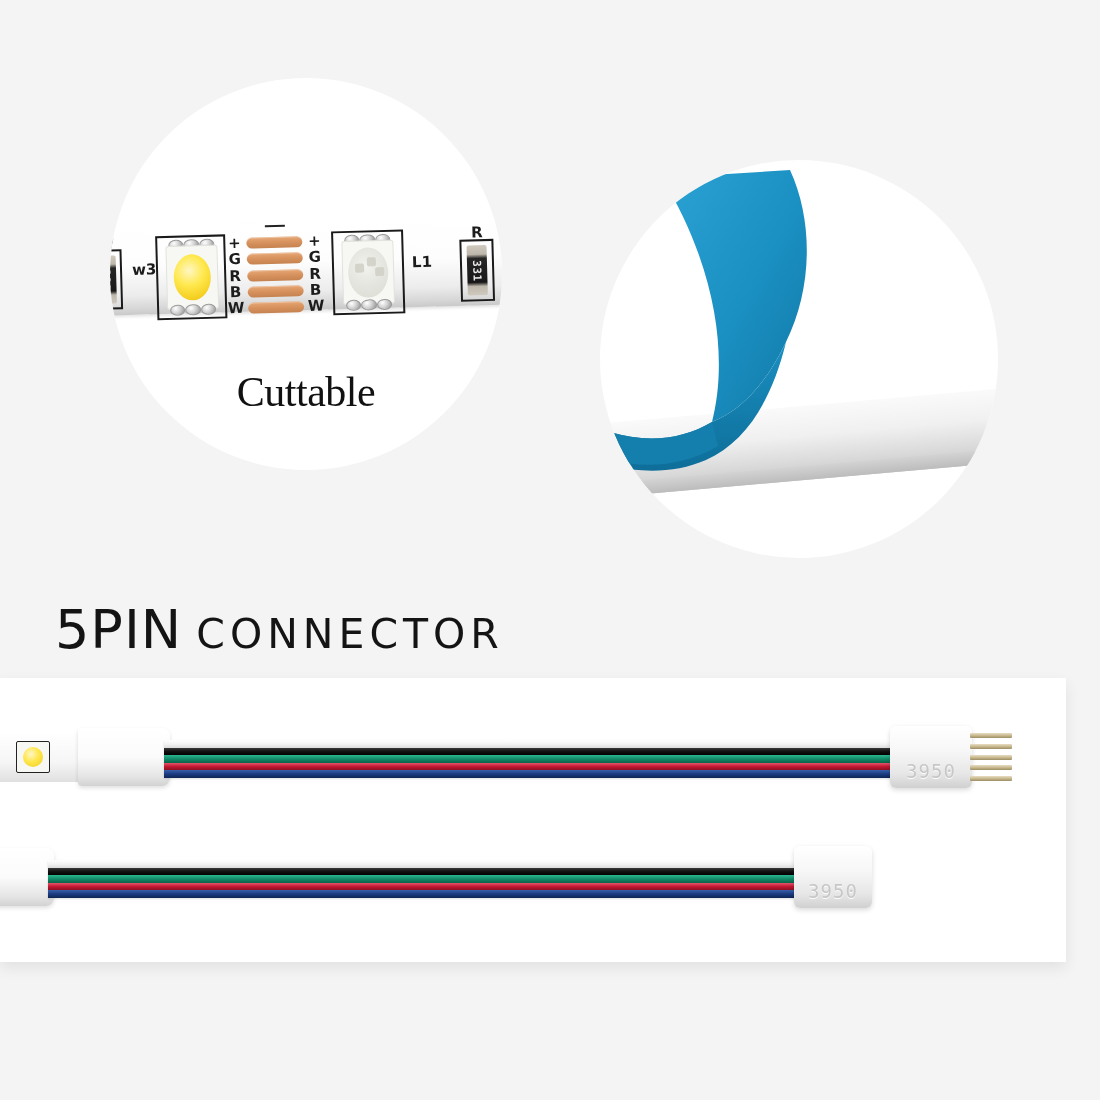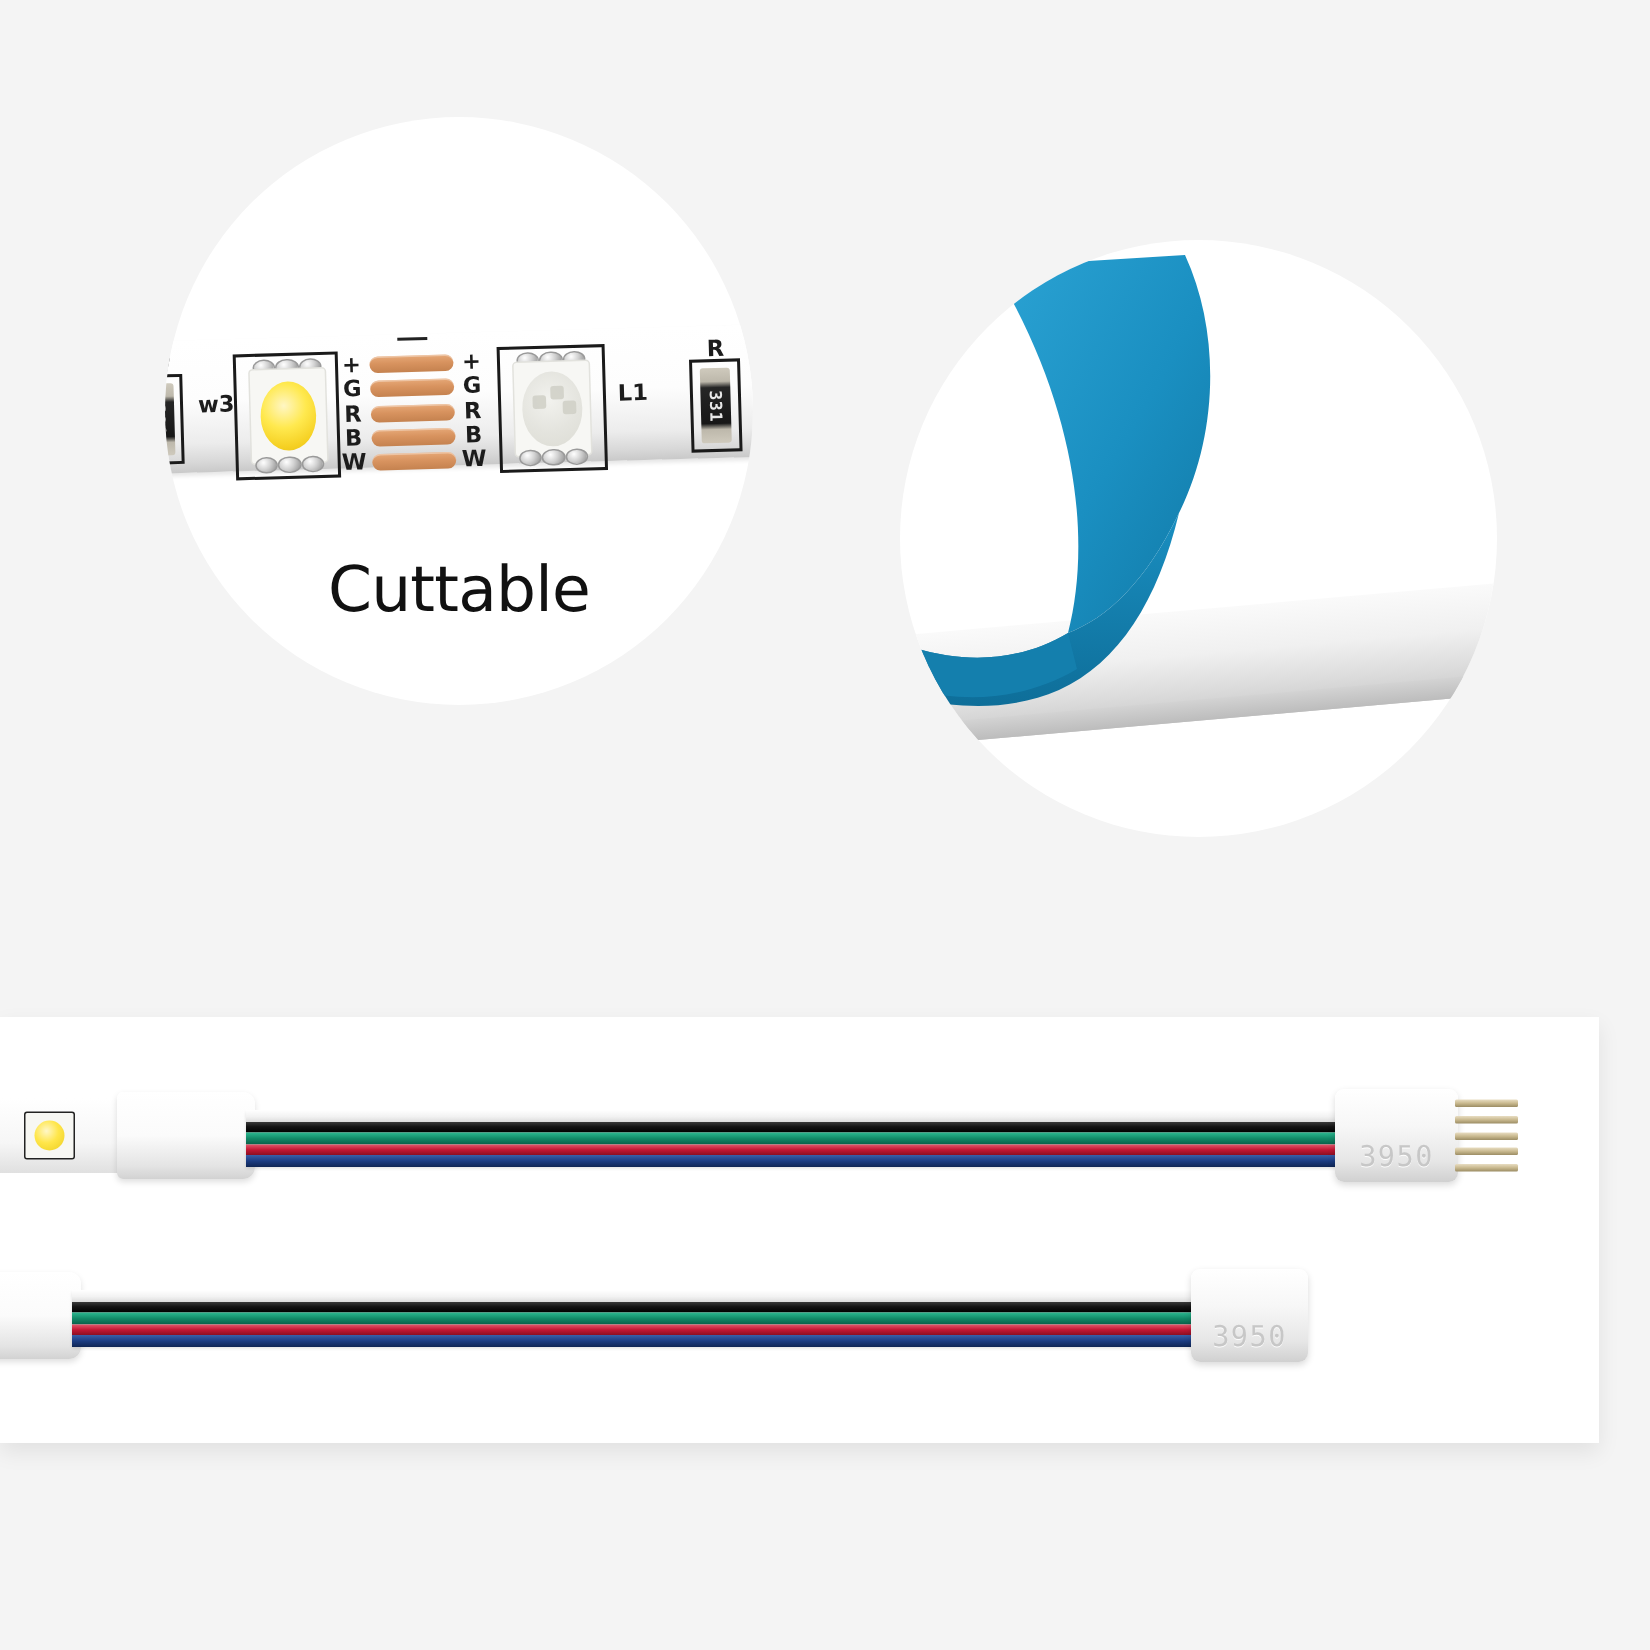--- a/index.html
+++ b/index.html
@@ -46,20 +46,21 @@
     text-align: center;
     color: #111111;
     font-weight: 400;
     letter-spacing: -0.5px;
     z-index: 40;
     white-space: nowrap;
   }
   #caption-cuttable {
     top: 290px;
     font-size: 42px;
+    font-family: Liberation Serif, serif;
   }
   #caption-tape {
     top: 176px;
     font-size: 41px;
     letter-spacing: -1px;
   }
 
   
   .strip-wrap {
     position: absolute;
@@ -523,20 +524,23 @@
         <path d="M62 18 L190 10 C214 62 212 130 186 182 C164 228 138 252 112 262 C128 200 118 110 62 18 Z" fill="url(#blueA)"></path>
 
         <path d="M112 262 C138 252 164 228 186 182 C172 240 146 282 106 300 C76 313 44 313 10 306 L10 272 C46 283 82 280 112 262 Z" fill="url(#blueB)"></path>
 
         <path d="M10 272 C46 283 82 280 112 262 L118 286 C84 306 46 309 10 300 Z" fill="#1580ae" opacity="0.95"></path>
       </svg>
 
     </div>
   </div>
 
+  <div id="heading-connector">
+    <span class="big">5PIN</span><span class="small">CONNECTOR</span>
+  </div>
 
   <div id="connector-panel">
 
     <div class="cable" id="cable-upper">
 
       <div class="strip-end">
 
         <div class="mini-led">
           <div class="mini-dome"></div>
         </div>

